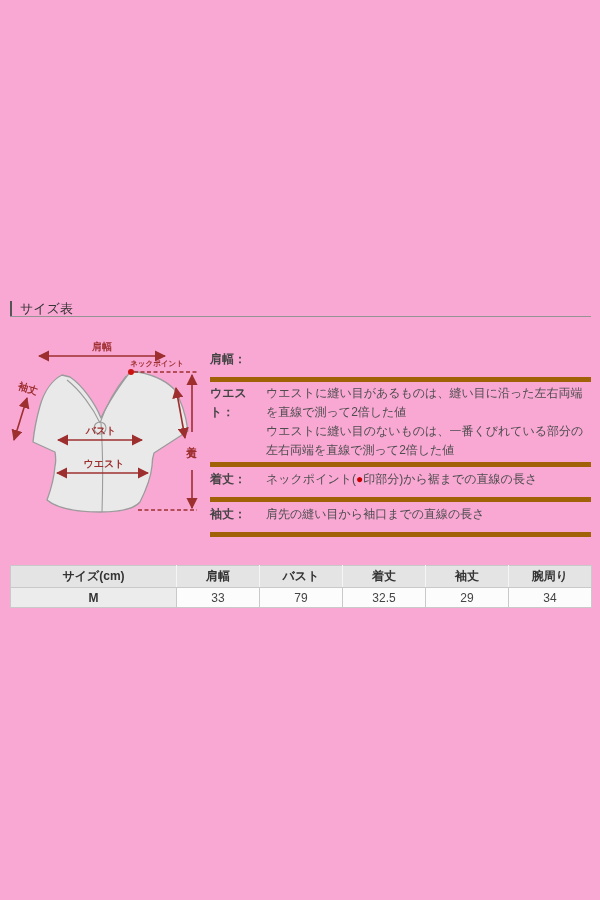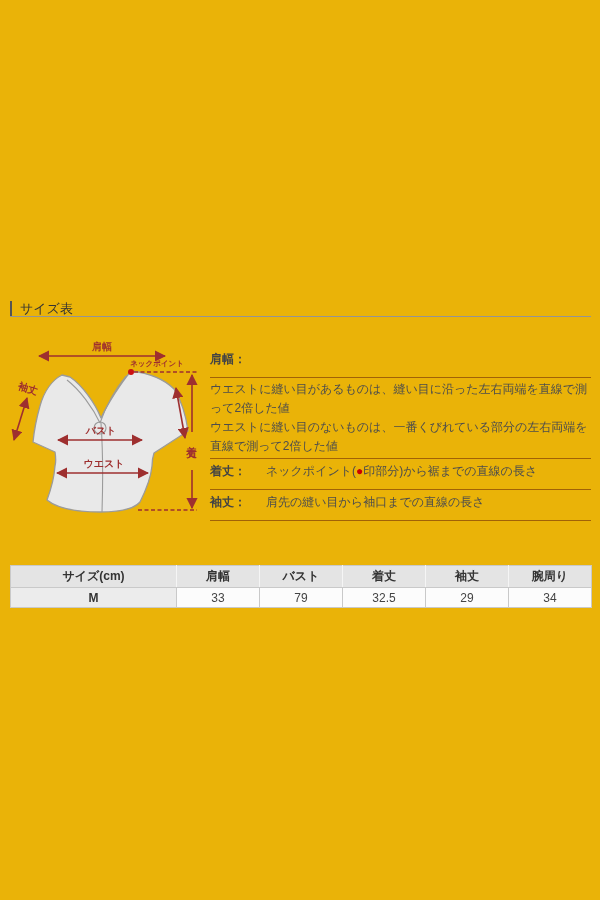--- a/index.html
+++ b/index.html
@@ -1,18 +1,18 @@
 <!DOCTYPE html>
 <html><head>
 <meta charset="utf-8">
 <style>
   html,body { margin:0; padding:0; background:#fff; }
   .canvas {
     position:relative; width:600px; height:900px; margin:0 auto;
-    background:#eab308; overflow:hidden;
+    background:#f9a8d4; overflow:hidden;
     font-family:"Liberation Sans", sans-serif; color:#4a4a4a;
   }
   
   .heading {
     position:absolute; left:10px; top:290px;
     font-size:13px; color:#333; font-weight:normal;
     border-left:2px solid #555; padding-left:8px; line-height:15px;
   }
   .heading-rule {
     position:absolute; left:10px; top:316px; width:581px; height:0;
@@ -20,21 +20,21 @@
   }
   
   .figure { position:absolute; left:0; top:332px; width:210px; height:186px; }
   .fig-label-vertical {
     position:absolute; left:185px; top:437px;
     writing-mode:vertical-rl; text-orientation:upright;
     font-size:10.5px; font-weight:bold; color:#9e2f2f; letter-spacing:2px;
   }
   
   .defs { position:absolute; left:210px; top:347px; width:381px; font-size:12px; line-height:19px; color:#4d4d4d; }
-  .def-row { display:flex; border-bottom:1px solid #a16207; padding:3px 0 8px; }
+  .def-row { display:flex; border-bottom:5px solid #a16207; padding:3px 0 8px; }
   .def-row.multi { padding:2px 0 2px; }
   .def-term { flex:none; width:56px; font-weight:bold; color:#444; }
   .def-body { flex:1; }
   .def-dot { color:#cc0000; }
   
   .size-table-wrap { position:absolute; left:10px; top:565px; width:581px; }
   table.size-table { border-collapse:collapse; width:581px; table-layout:fixed; font-size:12px; }
   table.size-table th, table.size-table td {
     border:1px solid #c9c9c9; text-align:center; vertical-align:middle; padding:0;
   }
@@ -112,20 +112,21 @@
       <line class="ann-line" x1="57" y1="141" x2="148" y2="141" marker-start="url(#ah)" marker-end="url(#ah)"></line>
     </svg>
   </div>
   <div class="fig-label-vertical">着丈</div>
 
   <div class="defs">
     <div class="def-row">
       <div class="def-term">肩幅：</div>
     </div>
     <div class="def-row multi">
+      <div class="def-term">ウエスト：</div>
       <div class="def-body">
         <div>ウエストに縫い目があるものは、縫い目に沿った左右両端を直線で測って2倍した値</div>
         <div>ウエストに縫い目のないものは、一番くびれている部分の左右両端を直線で測って2倍した値</div>
       </div>
     </div>
     <div class="def-row">
       <div class="def-term">着丈：</div>
       <div class="def-body"><span>ネックポイント(</span><span class="def-dot">●</span><span>印部分)から裾までの直線の長さ</span></div>
     </div>
     <div class="def-row">

